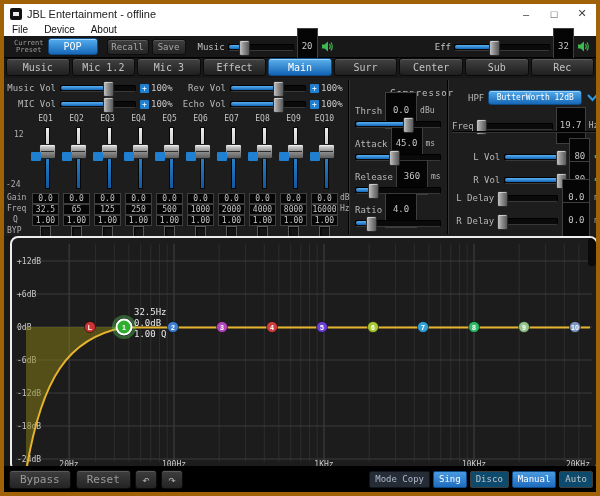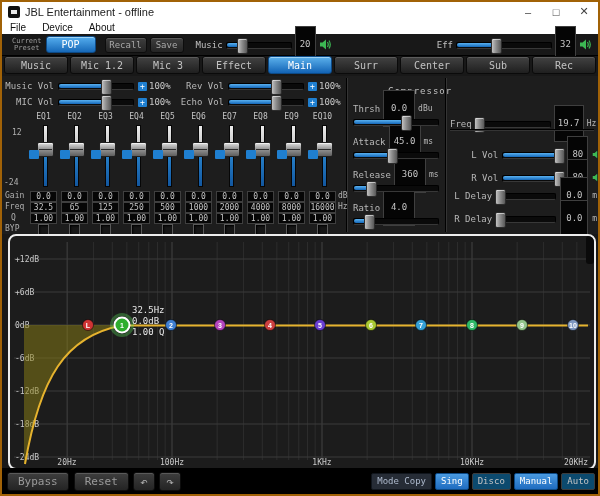--- a/index.html
+++ b/index.html
@@ -1,17 +1,17 @@
 <!DOCTYPE html>
 <html><head>
 <meta charset="utf-8">
 <style>
   html,body{margin:0;padding:0;background:#333;}
   .window{position:relative;width:600px;height:496px;background:#181818;overflow:hidden;
-    font-family:"DejaVu Sans Mono",monospace;border:2px solid #a16207;box-sizing:border-box;}
+    font-family:"DejaVu Sans Mono",monospace;border:4px solid #a16207;box-sizing:border-box;}
   
   .titlebar{position:absolute;left:0;top:0;right:0;height:19px;background:#fff;display:flex;align-items:center;}
   .app-icon{width:12px;height:12px;margin:0 5px 0 6px;background:#101010;border-radius:2px;position:relative;}
   .app-icon::after{content:"";position:absolute;left:3px;top:4px;width:6px;height:4px;background:#e8e8e8;}
   .title-text{font-family:"Liberation Sans",sans-serif;font-size:11px;color:#222;}
   .win-controls{margin-left:auto;display:flex;align-items:center;height:100%;}
   .win-btn{width:28px;height:100%;display:flex;align-items:center;justify-content:center;
     font-family:"Liberation Sans",sans-serif;font-size:11px;color:#444;}
   .menubar{position:absolute;left:0;top:19px;right:0;height:13px;background:#fff;display:flex;align-items:center;}
   .menu-item{font-family:"Liberation Sans",sans-serif;font-size:10px;color:#111;padding:0 8px;}
@@ -546,20 +546,27 @@
             <div class="hslider">
               <div class="hs-track"></div>
               <div class="hs-fill" style="width: 18%;"></div>
               <div class="hs-handle" style="left: 18%;"></div>
             </div>
           </div>
         </div>
     </div>
 
     <div class="panel-out">
+      <div class="hpf-row">
+        <span class="hpf-label">HPF</span>
+        <div class="btn-blue hpf-pill">ButterWorth 12dB</div>
+        <svg class="chev" width="11" height="8" viewBox="0 0 11 8">
+          <path d="M1,1 L5.5,6 L10,1" stroke="#2e9be6" stroke-width="2" fill="none"></path>
+        </svg>
+      </div>
       <div class="freq-row">
         <span class="hpf-label">Freq</span>
         <div class="hslider">
           <div class="hs-track"></div>
           <div class="hs-handle" id="freq-handle" style="left: 5%;"></div>
         </div>
         <span class="badge" style="min-width:24px">19.7</span>
         <span class="unit-text">Hz</span>
       </div>
       <div class="out-div"></div>

